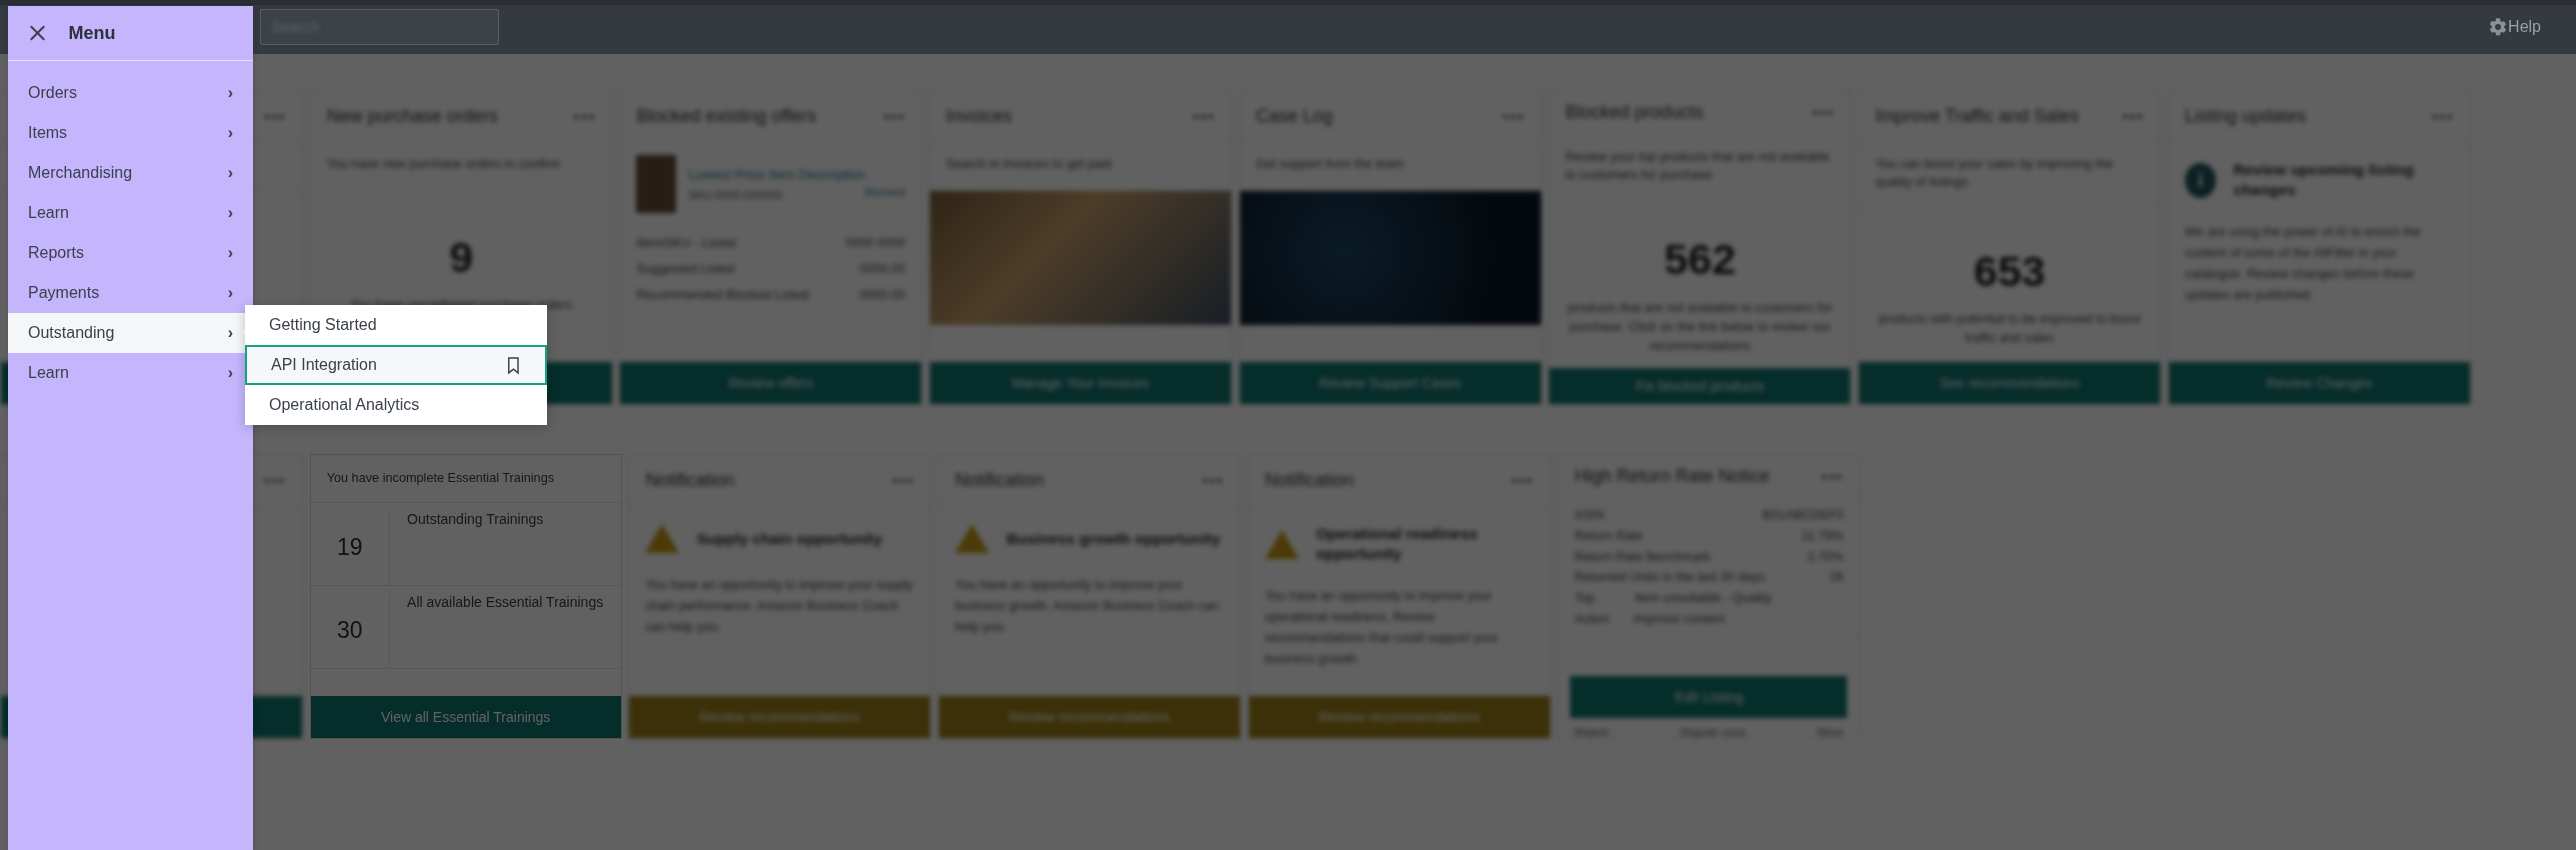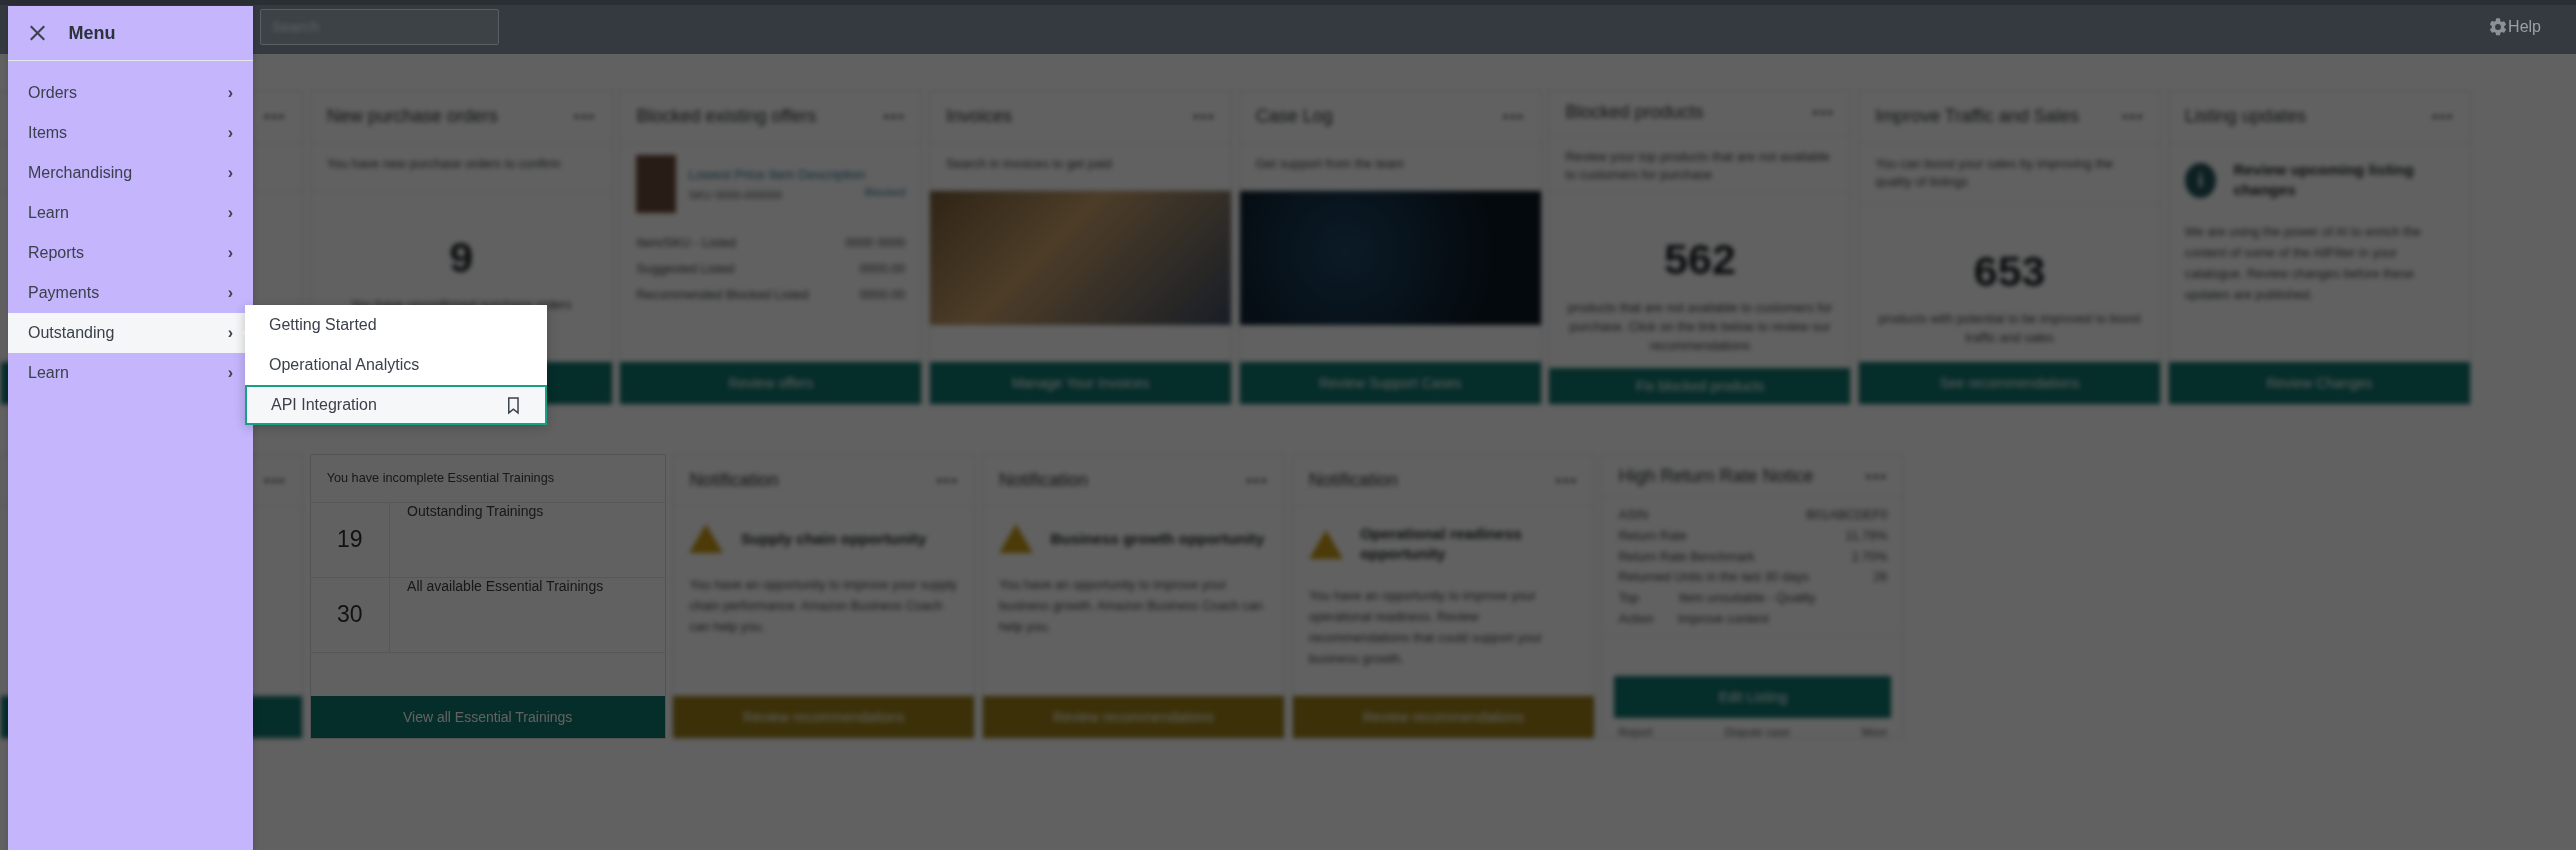--- a/index.html
+++ b/index.html
@@ -329,21 +329,21 @@
 
         <div class="card" style="width:303px;height:285px;">
           <div class="card-head">
             <span class="card-title"></span>
             <span class="dots">•••</span>
           </div>
           <div class="card-body" style="display:flex;align-items:center;">review</div>
           <div class="card-cta"></div>
         </div>
 
-        <div class="card sharp" style="width:356px;height:285px;margin-left:6.7px;">
+        <div class="card sharp" style="width:312px;height:285px;margin-left:6.7px;gap:8px;">
           <div class="card-sub" style="min-height:0;padding:14.8px 16px;">You have incomplete Essential Trainings</div>
           <div class="stat-row">
             <div class="stat-num">19</div>
             <div class="stat-lbl">Outstanding Trainings</div>
           </div>
           <div class="stat-row">
             <div class="stat-num">30</div>
             <div class="stat-lbl">All available Essential Trainings</div>
           </div>
           <div style="flex:1"></div>
@@ -493,27 +493,27 @@
         <span>Learn</span>
         <span class="chev">›</span>
       </div>
     </div>
   </div>
 
   <div class="flyout">
     <div class="fly-item">
       <span>Getting Started</span>
     </div>
-    <div class="fly-item">
-      <span>Operational Analytics</span>
-    </div>
     <div class="fly-item selected">
       <span>API Integration</span>
       <span class="bookmark-ic">
         <svg width="14.8" height="19" viewBox="0 0 16 20" fill="none" stroke="#3a414b" stroke-width="1.6">
           <path d="M3 2 h10 v16 l-5 -4 l-5 4 z"></path>
         </svg>
       </span>
     </div>
+    <div class="fly-item">
+      <span>Operational Analytics</span>
+    </div>
   </div>
 
 </div>
 
 
 </body></html>

